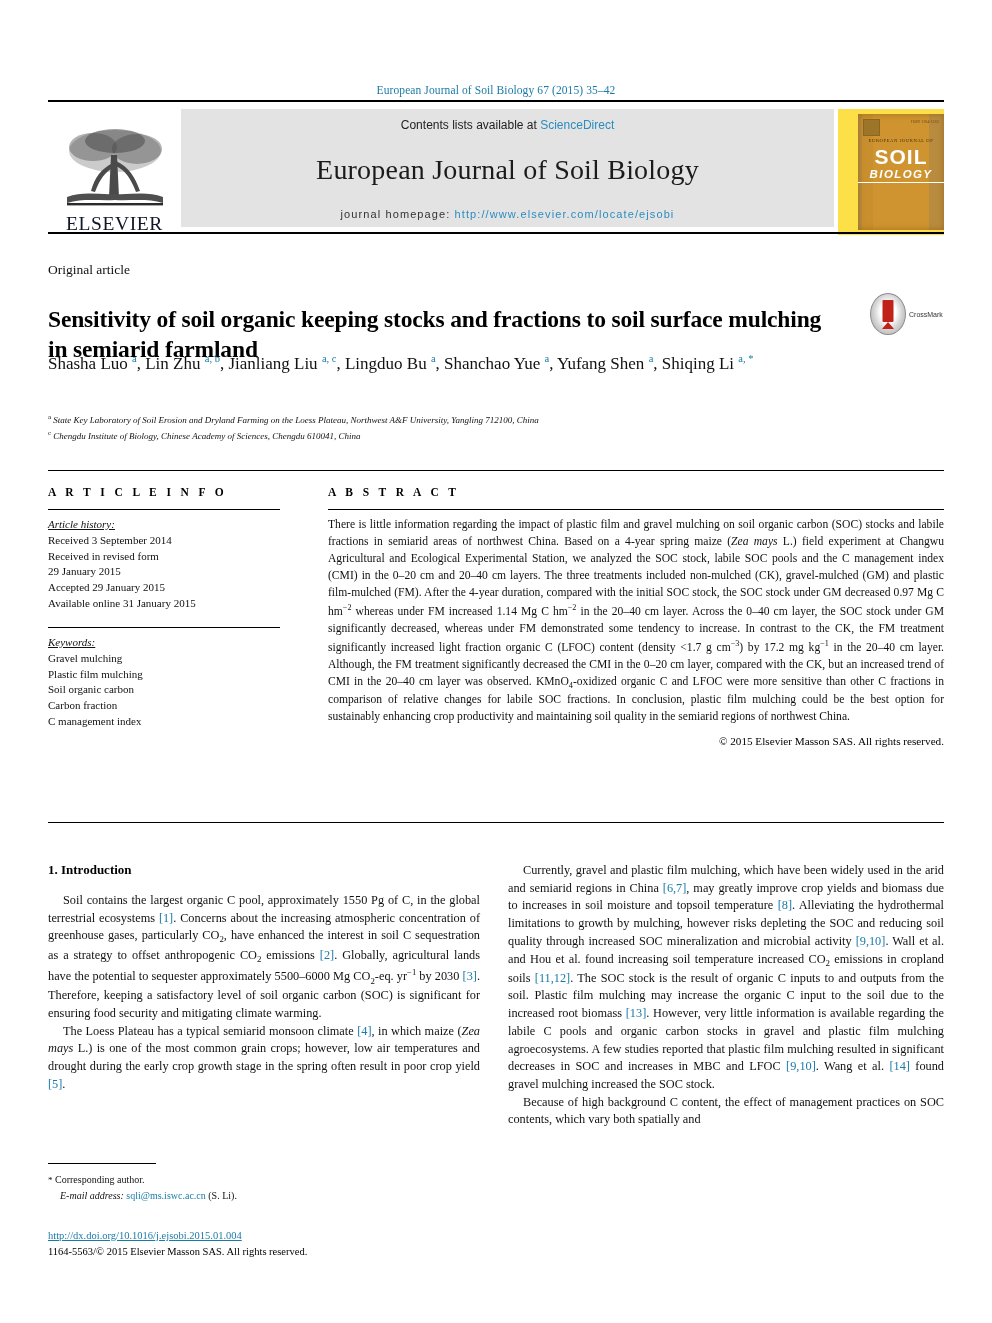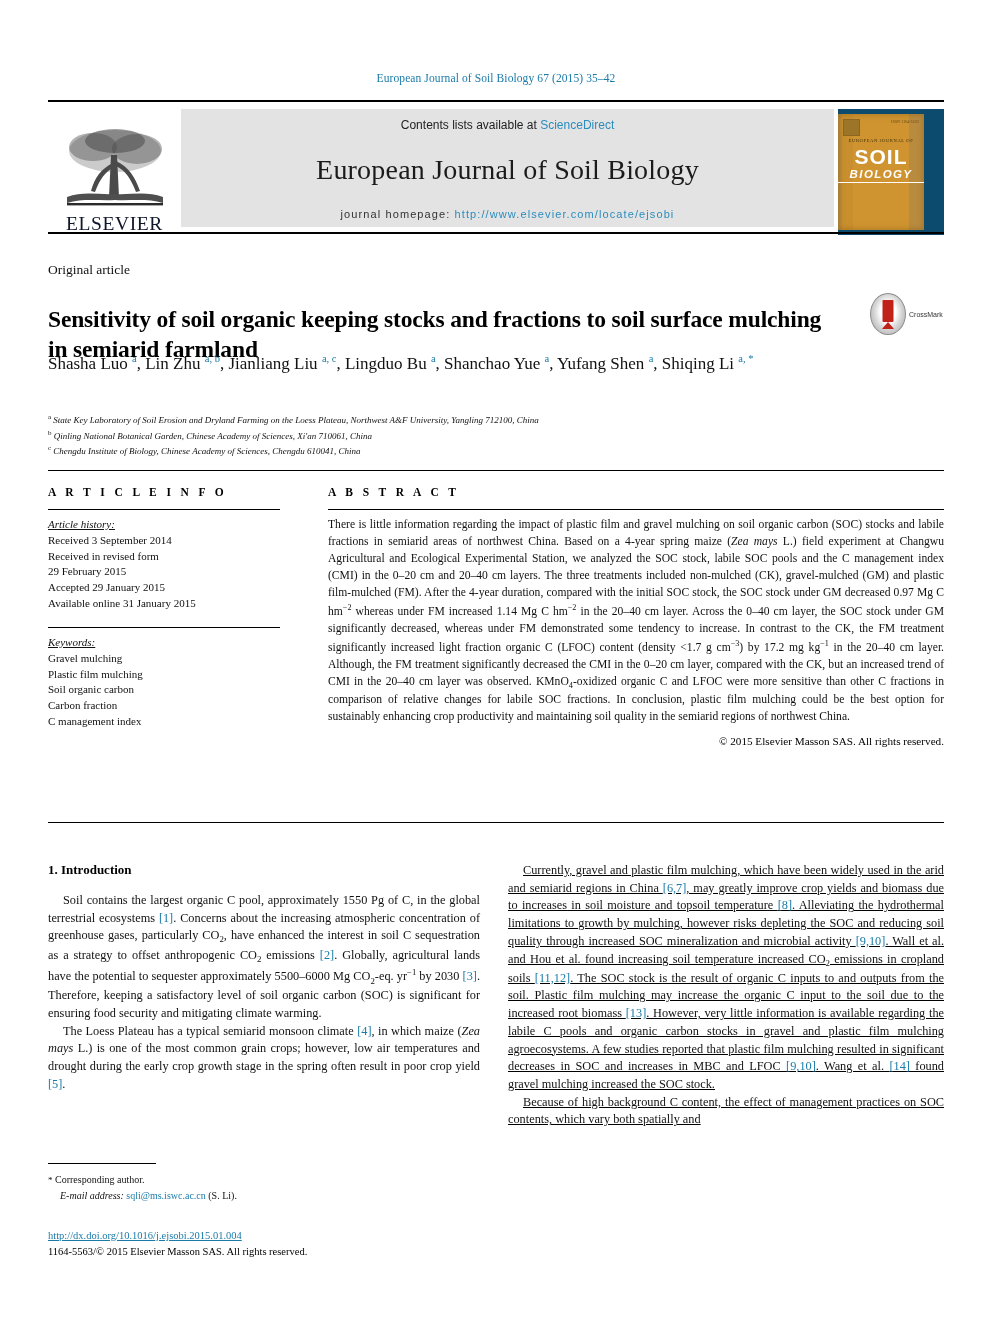--- a/index.html
+++ b/index.html
@@ -16,21 +16,21 @@
     width: 992px;
     height: 1323px;
     margin: 0 auto;
     background: #ffffff;
     overflow: hidden;
   }
 
   
   .running-head {
     position: absolute;
-    top: 72px;
+    top: 84px;
     left: 0;
     width: 992px;
     text-align: center;
     font-size: 11.5px;
     color: #1a7aa8;
     letter-spacing: 0.1px;
   }
 
   
   .masthead {
@@ -90,24 +90,24 @@
     letter-spacing: 1.1px;
     color: #333;
   }
   .homepage-line a { color: #2b8cbe; text-decoration: none; }
   .cover-thumb {
     flex: 0 0 106px;
     width: 106px;
     height: 126px;
     margin-left: 4px;
     position: relative;
-    background: #0c4a6e;
+    background: #fde047;
     display: flex;
     align-items: center;
-    justify-content: flex-start;
+    justify-content: flex-end;
   }
   .cover-inner {
     width: 86px;
     height: 116px;
     background: linear-gradient(to right,#b98b3f 0 5%, #c98f2e 5% 18%, #cf9430 18% 82%, #b98b3f 82% 100%);
     position: relative;
     box-shadow: inset 0 0 6px rgba(120,80,10,0.5);
   }
   .cover-elsevier-mark {
     position: absolute; top: 5px; left: 5px;
@@ -268,21 +268,21 @@
     border-top: 1.4px solid #000;
   }
 
   
   .body-left {
     position: absolute;
     top: 862px; left: 48px; width: 432px;
   }
   .body-right {
     position: absolute;
-    top: 862px; left: 508px; width: 436px; text-decoration: underline;
+    top: 862px; left: 508px; width: 436px;
   }
   .sec-head {
     font-size: 13px;
     font-weight: bold;
     margin-bottom: 14px;
   }
   .para {
     font-size: 12.3px;
     line-height: 1.44;
     text-align: justify;
@@ -376,34 +376,33 @@
       <div class="crossmark-bar"></div>
       <div class="crossmark-tri"></div>
     </div>
     <div class="crossmark-text">CrossMark</div>
   </div>
 
   <div class="authors">Shasha Luo <sup>a</sup>, Lin Zhu <sup>a, b</sup>, Jianliang Liu <sup>a, c</sup>, Lingduo Bu <sup>a</sup>, Shanchao Yue <sup>a</sup>, Yufang Shen <sup>a</sup>, Shiqing Li <sup>a, *</sup></div>
 
   <div class="affiliations">
     <div><sup>a</sup> <span>State Key Laboratory of Soil Erosion and Dryland Farming on the Loess Plateau, Northwest A&amp;F University, Yangling 712100, China</span></div>
-    <div><sup>b</sup> <span>Qinling National Botanical Garden, Chinese Academy of Sciences, Xi'an 710061, China</span></div>
     <div><sup>c</sup> <span>Chengdu Institute of Biology, Chinese Academy of Sciences, Chengdu 610041, China</span></div>
   </div>
 
   <div class="info-rule-top"></div>
 
   <div class="info-col">
     <div class="sec-label">A R T I C L E  I N F O</div>
     <div class="thin-rule"></div>
     <div class="info-block">
       <div class="it">Article history:</div>
       <div>Received 3 September 2014</div>
       <div>Received in revised form</div>
-      <div>29 February 2015</div>
+      <div>29 January 2015</div>
       <div>Accepted 29 January 2015</div>
       <div>Available online 31 January 2015</div>
     </div>
     <div class="kw-rule"></div>
     <div class="info-block">
       <div class="it">Keywords:</div>
       <div>Gravel mulching</div>
       <div>Plastic film mulching</div>
       <div>Soil organic carbon</div>
       <div>Carbon fraction</div>

